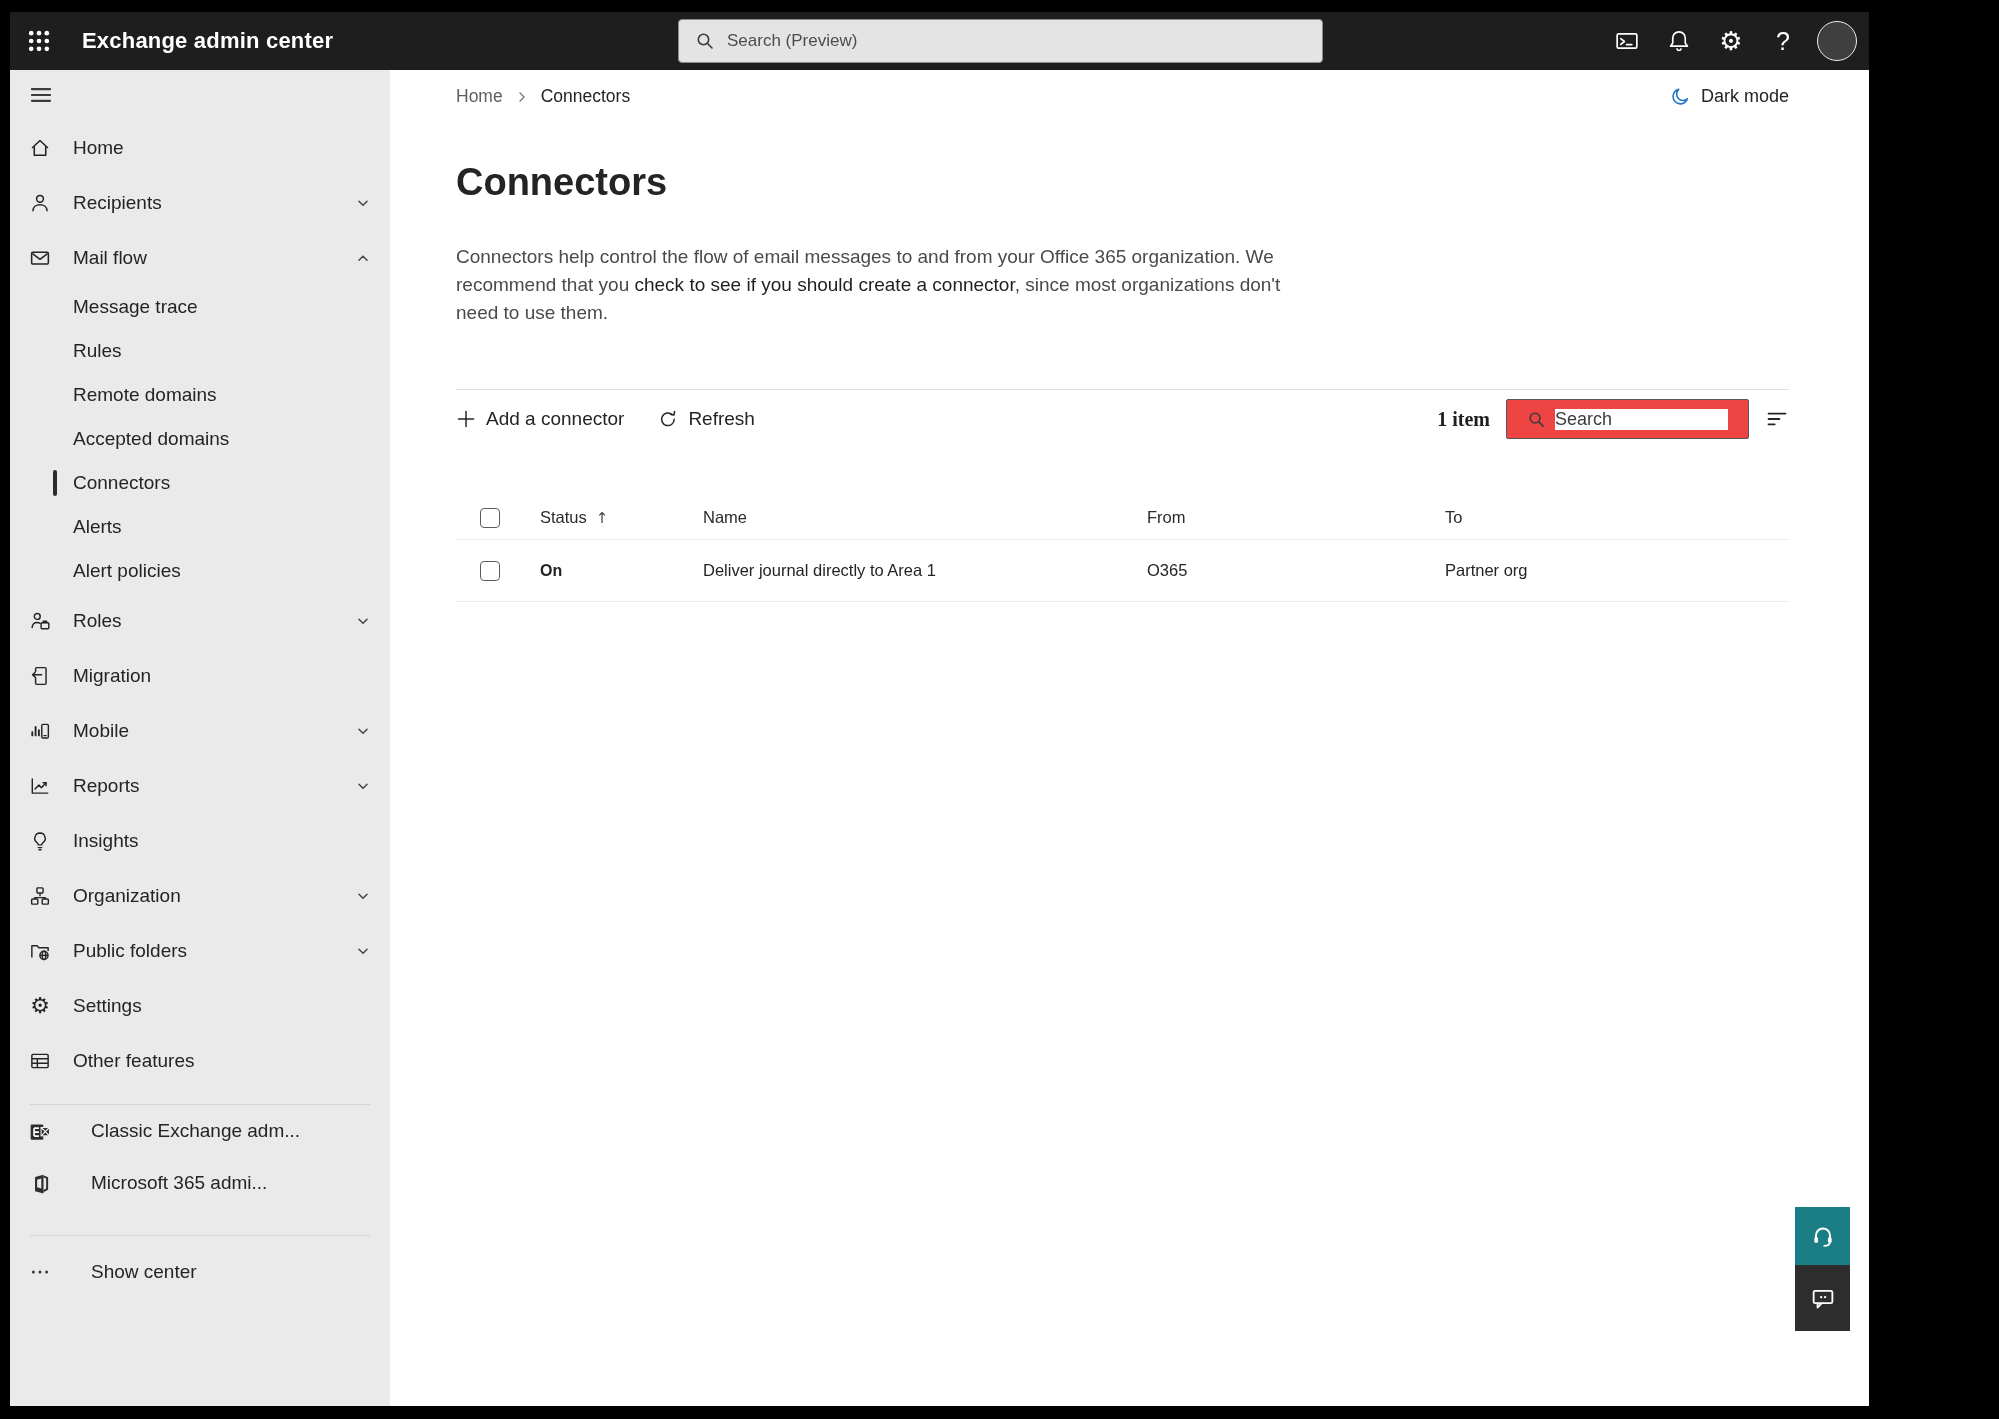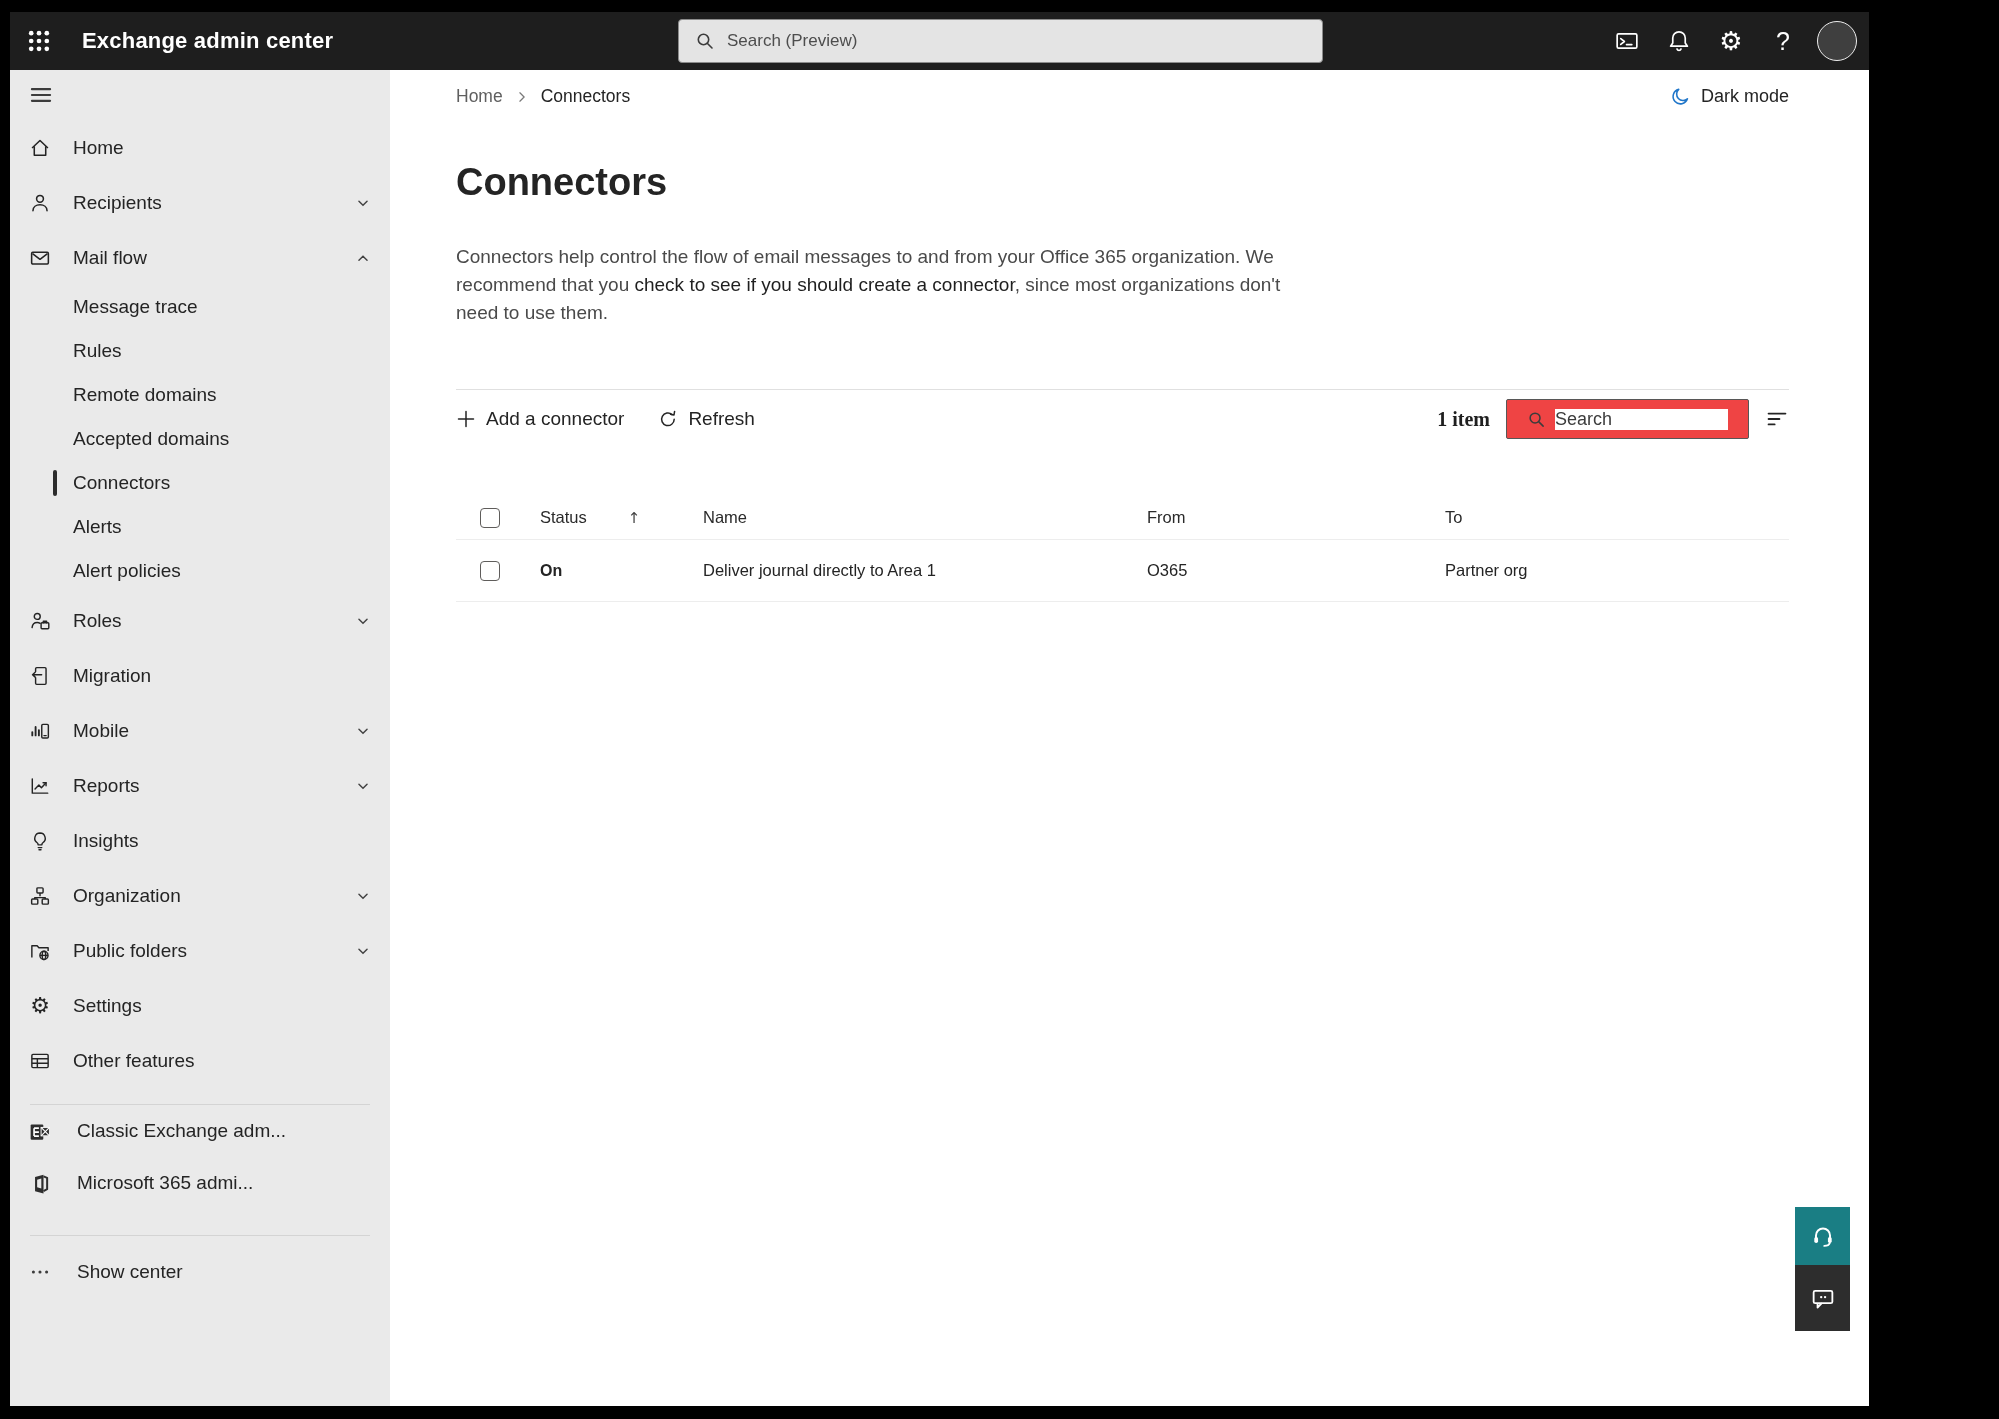--- a/index.html
+++ b/index.html
@@ -36,21 +36,21 @@
   .nav-item { height:55px; display:flex; align-items:center; padding-left:17px; position:relative; cursor:pointer; }
   .nav-item .nicon { width:26px; display:flex; justify-content:center; align-items:center; color:#242424; }
   .nav-item .nlabel { margin-left:20px; white-space:nowrap; }
   .nav-sub { height:44px; display:flex; align-items:center; padding-left:63px; position:relative; cursor:pointer; white-space:nowrap; }
   .nav-sub.selected::before { content:""; position:absolute; left:43px; top:9px; width:4px; height:26px;
     background:#2c2c2c; border-radius:2px; }
   .chev { margin-left:auto; margin-right:18px; color:#424242; display:flex; }
   .sidebar-divider { height:1px; background:#d4d4d4; margin:16px 20px 0 20px; }
   .nav-bottom { height:52px; display:flex; align-items:center; padding-left:17px; cursor:pointer; }
   .nav-bottom .nicon { width:26px; display:flex; justify-content:center; }
-  .nav-bottom .nlabel { margin-left:24px; white-space:nowrap; }
+  .nav-bottom .nlabel { margin-left:38px; white-space:nowrap; }
   .gear-glyph-dark { font-family:"DejaVu Sans", sans-serif; font-size:22px; line-height:1; color:#242424; }
   
   .main { flex:1; background:#fff; padding:0 80px 0 66px; position:relative; min-width:0; }
   .crumb-row { display:flex; align-items:center; justify-content:space-between; padding-top:16px; }
   .breadcrumb { display:flex; align-items:center; gap:12px; font-size:17.5px; }
   .crumb-home { color:#5f5f5f; cursor:pointer; }
   .crumb-current { color:#242424; }
   .darkmode { display:flex; align-items:center; gap:10px; font-size:18px; cursor:pointer;justify-content:center; }
   h1.page-title { font-size:38px; line-height:46px; font-weight:700; color:#242424; margin-top:52px; }
   .page-desc { margin-top:38px; max-width:850px; font-size:19px; line-height:28px; color:#4a4a4a; }
@@ -69,21 +69,21 @@
   
   .grid { margin-top:48px; }
   .hrow, .drow { display:grid; grid-template-columns:60px 163px 444px 298px 1fr; align-items:center; }
   .hrow { height:44px; border-bottom:1px solid #ededed; font-size:16.5px; color:#2a2a2a; }
   .drow { height:62px; border-bottom:1px solid #ededed; font-size:16.5px; }
   .cell { padding-left:24px; white-space:nowrap; overflow:hidden; text-overflow:ellipsis; }
   .cb-cell { padding-left:24px; display:flex; align-items:center; }
   .checkbox { width:20px; height:20px; border:1px solid #5f5d5b; border-radius:4px; background:#fff; cursor:pointer; }
   .status-val { font-size:16px; font-weight:700; }
   .sort-arrow { font-family:"DejaVu Sans", sans-serif; font-size:15px; color:#424242; margin-left:9px; }
-  .hdr-status { display:flex; align-items:center; cursor:pointer;gap:32px; }
+  .hdr-status { display:flex; align-items:center; cursor:pointer; }
   
   .float-btns { position:absolute; right:19px; bottom:75px; width:55px; display:flex; flex-direction:column; }
   .fb-help { height:58px; background:#1a7e84; display:flex; align-items:center; justify-content:center; cursor:pointer; }
   .fb-feedback { height:66px; background:#2d2d2d; display:flex; align-items:center; justify-content:center; cursor:pointer; }
   svg { display:block; }
 </style>
 </head>
 <body>
 
 <div class="page">

